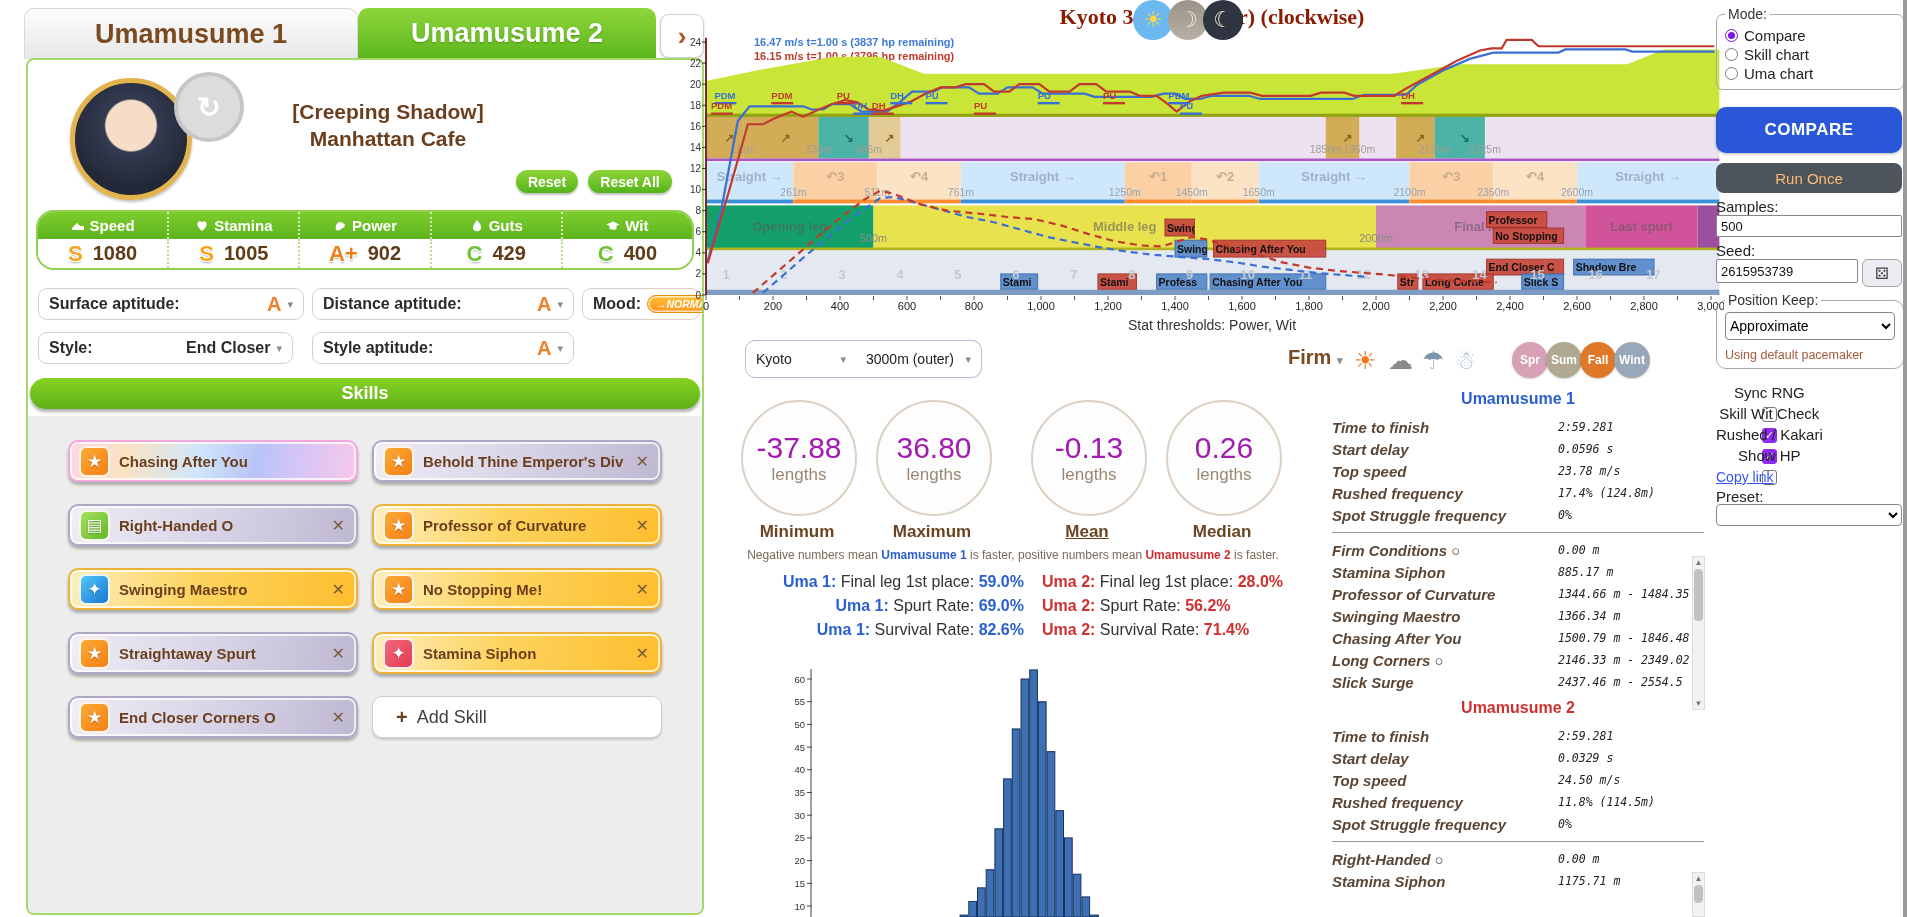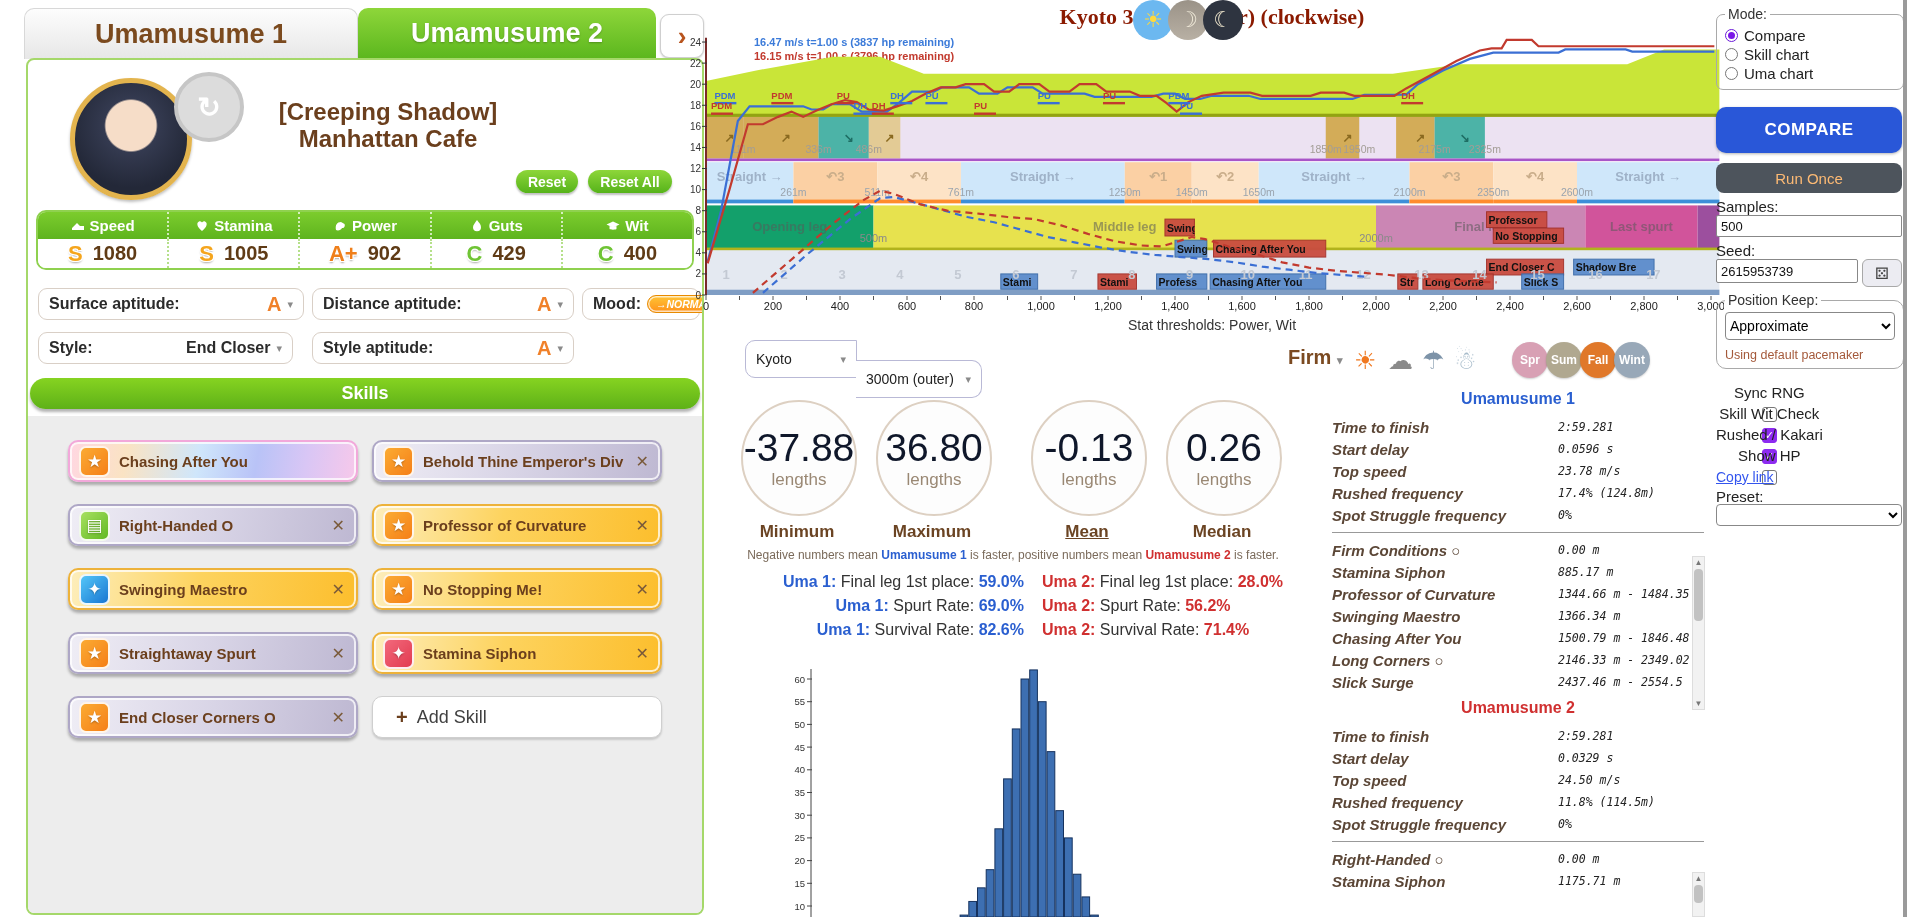--- a/index.html
+++ b/index.html
@@ -8,23 +8,23 @@
 
   
   #left-panel{left:4px;top:4px;width:702px;height:911px;}
   .tab{position:absolute;top:4px;height:50px;border-radius:10px 10px 0 0;display:flex;align-items:center;justify-content:center;font-size:27px;font-weight:bold;cursor:pointer;}
   .tab.inactive{background:linear-gradient(#fdfdfd,#e7e7e7);color:#7b4a1e;border:1px solid #d8d8d8;border-bottom:none;}
   .tab.active{background:linear-gradient(#8ed63a,#5cb71e);color:#fff;text-shadow:0 1px 2px rgba(0,0,0,.25);}
   #tab-next{left:656px;top:10px;width:42px;height:42px;background:#fff;border:1px solid #cfcfcf;border-radius:9px;display:flex;align-items:center;justify-content:center;font-size:26px;font-weight:bold;color:#b8541e;box-shadow:0 1px 2px rgba(0,0,0,.2);}
   #uma-card{left:22px;top:54px;width:678px;height:857px;background:#fff;border:2px solid #a5d86a;border-radius:8px;box-sizing:border-box;overflow:hidden;}
   #avatar{left:42px;top:18px;width:112px;height:112px;border-radius:50%;border:5px solid #e3b44e;background:radial-gradient(circle at 50% 38%,#f6ddc8 28%,#343a50 30%,#232838 70%);box-shadow:0 2px 3px rgba(0,0,0,.25);}
   #avatar-alt{left:146px;top:12px;width:62px;height:62px;border-radius:50%;background:#dcdcdc;border:4px solid #c6c6c6;display:flex;align-items:center;justify-content:center;color:#fff;font-size:28px;font-weight:bold;}
-  #uma-name{left:210px;top:38px;width:300px;text-align:center;color:#6b3f1d;font-weight:bold;font-size:24px;line-height:27px;}
+  #uma-name{left:210px;top:38px;width:300px;text-align:center;color:#6b3f1d;font-weight:bold;font-size:21px;line-height:27px;}
   .green-pill{position:absolute;background:linear-gradient(#8ed63a,#56b31a);color:#fff;font-weight:bold;font-size:14px;border-radius:14px;display:flex;align-items:center;justify-content:center;box-shadow:0 2px 2px rgba(0,0,0,.25);cursor:pointer;}
-  #stats-table{left:8px;top:150px;width:658px;height:60px;border:2px solid #8fd14f;border-radius:10px;overflow:hidden;box-sizing:border-box;}
+  #stats-table{left:8px;top:150px;width:658px;height:60px;border:2px solid #8fd14f;border-radius:18px;overflow:hidden;box-sizing:border-box;}
   #stats-head{display:flex;height:27px;background:linear-gradient(#7ccc2d,#5eb41e);}
   #stats-vals{display:flex;height:29px;background:#fff;}
   .stat-h{flex:1;display:flex;align-items:center;justify-content:center;gap:5px;color:#fff;font-weight:bold;font-size:15px;border-right:2px dotted rgba(255,255,255,.7);}
   .stat-h:last-child{border-right:none;}
   .stat-v{flex:1;display:flex;align-items:center;justify-content:center;gap:10px;border-right:2px dotted #b5e08a;font-weight:bold;font-size:20px;color:#5f3b16;}
   .stat-v:last-child{border-right:none;}
   .rank{font-size:22px;font-weight:bold;text-shadow:-1px -1px 0 #fff,1px -1px 0 #fff,-1px 1px 0 #fff,1px 1px 0 #fff,0 2px 2px rgba(0,0,0,.35);}
   .apt-chip{position:absolute;height:32px;background:#fff;border:1.5px solid #d9cfc6;border-radius:9px;display:flex;align-items:center;padding:0 10px;box-sizing:border-box;gap:6px;}
   .apt-label{font-weight:bold;color:#2b2b2b;font-size:16px;flex:1;}
   .apt-grade{color:#f0812a;font-weight:bold;font-size:20px;text-shadow:-1px -1px 0 #fff,1px -1px 0 #fff,-1px 1px 0 #fff,1px 1px 0 #fff;}
@@ -48,21 +48,21 @@
   
   #chart-title{left:712px;top:4px;width:1000px;text-align:center;font-family:"Liberation Serif",serif;font-weight:bold;font-size:22px;color:#8b1a00;}
   .annot{left:754px;font-size:11px;font-weight:bold;}
   #thresholds{left:712px;top:317px;width:1000px;text-align:center;font-size:14px;color:#333;}
   .select-box{position:absolute;height:38px;background:#fff;border:1px solid #b9b9d6;display:flex;align-items:center;justify-content:space-between;padding:0 10px;font-size:14px;color:#222;box-sizing:border-box;cursor:pointer;}
   .tod{position:absolute;width:40px;height:40px;border-radius:50%;display:flex;align-items:center;justify-content:center;font-size:22px;}
   #firm-label{left:1288px;top:346px;font-size:20px;font-weight:bold;color:#7b4a21;cursor:pointer;}
   .wicon{position:absolute;top:346px;font-size:25px;cursor:pointer;}
   .season{position:absolute;top:342px;width:36px;height:36px;border-radius:50%;color:#fff;font-weight:bold;font-size:12px;display:flex;align-items:center;justify-content:center;cursor:pointer;box-shadow:0 1px 2px rgba(0,0,0,.2);}
   .len-circle{position:absolute;top:400px;width:112px;height:112px;border-radius:50%;border:2px solid #ddd0c2;background:#fdfdfd;display:flex;flex-direction:column;align-items:center;justify-content:center;}
-  .len-value{font-size:39px;color:#0f172a;}
+  .len-value{font-size:30px;color:#a21caf;}
   .len-unit{font-size:17px;color:#9a8874;}
   .len-label{position:absolute;top:522px;width:112px;text-align:center;font-weight:bold;font-size:17px;color:#6b4423;}
   #compare-note{left:728px;top:548px;width:570px;text-align:center;font-size:12px;color:#7a6a5a;}
   .rate-line{font-size:16px;color:#333;line-height:24px;white-space:nowrap;}
   .uma1-c{color:#2a5fd0;font-weight:bold;}
   .uma2-c{color:#d03030;font-weight:bold;}
   #rates-1{left:736px;top:570px;width:288px;text-align:right;}
   #rates-2{left:1042px;top:570px;width:300px;text-align:left;}
 
   
@@ -530,21 +530,21 @@
       <text x="893" y="276" font-family="Liberation Sans, sans-serif" font-size="11" fill="#222" text-anchor="middle">2,600</text>
       <text x="960" y="276" font-family="Liberation Sans, sans-serif" font-size="11" fill="#222" text-anchor="middle">2,800</text>
       <text x="1027" y="276" font-family="Liberation Sans, sans-serif" font-size="11" fill="#222" text-anchor="middle">3,000</text>
     </svg>
   <div id="thresholds" class="abs">Stat thresholds: Power, Wit</div>
 
   <div class="select-box" style="left:745px;top:340px;width:112px;border-radius:10px 0 0 10px;">
     <span>Kyoto</span>
       <span class="chev">▾</span>
   </div>
-  <div class="select-box" style="left:856px;top:340px;width:126px;border-radius:0 10px 10px 0;border-left:none;margin-top:20px;">
+  <div class="select-box" style="left:856px;top:340px;width:126px;border-radius:0 10px 10px 0;border-left:none;">
     <span>3000m (outer)</span>
       <span class="chev">▾</span>
   </div>
   <div class="tod" style="left:1133px;background:#6cb8f0;color:#ffd93c;">☀</div>
   <div class="tod" style="left:1168px;background:linear-gradient(#9a9287,#b8b0a4);color:#efe9d8;">☽</div>
   <div class="tod" style="left:1203px;background:#2e3440;color:#e8e0c8;">☾</div>
   <div id="firm-label" class="abs"><span>Firm</span> <span class="chev">▾</span></div>
   <div class="wicon abs" style="left:1354px;color:#f07820;">☀</div>
   <div class="wicon abs" style="left:1388px;color:#8a8a8a;">☁</div>
   <div class="wicon abs" style="left:1422px;color:#7d93a8;">☂</div>

